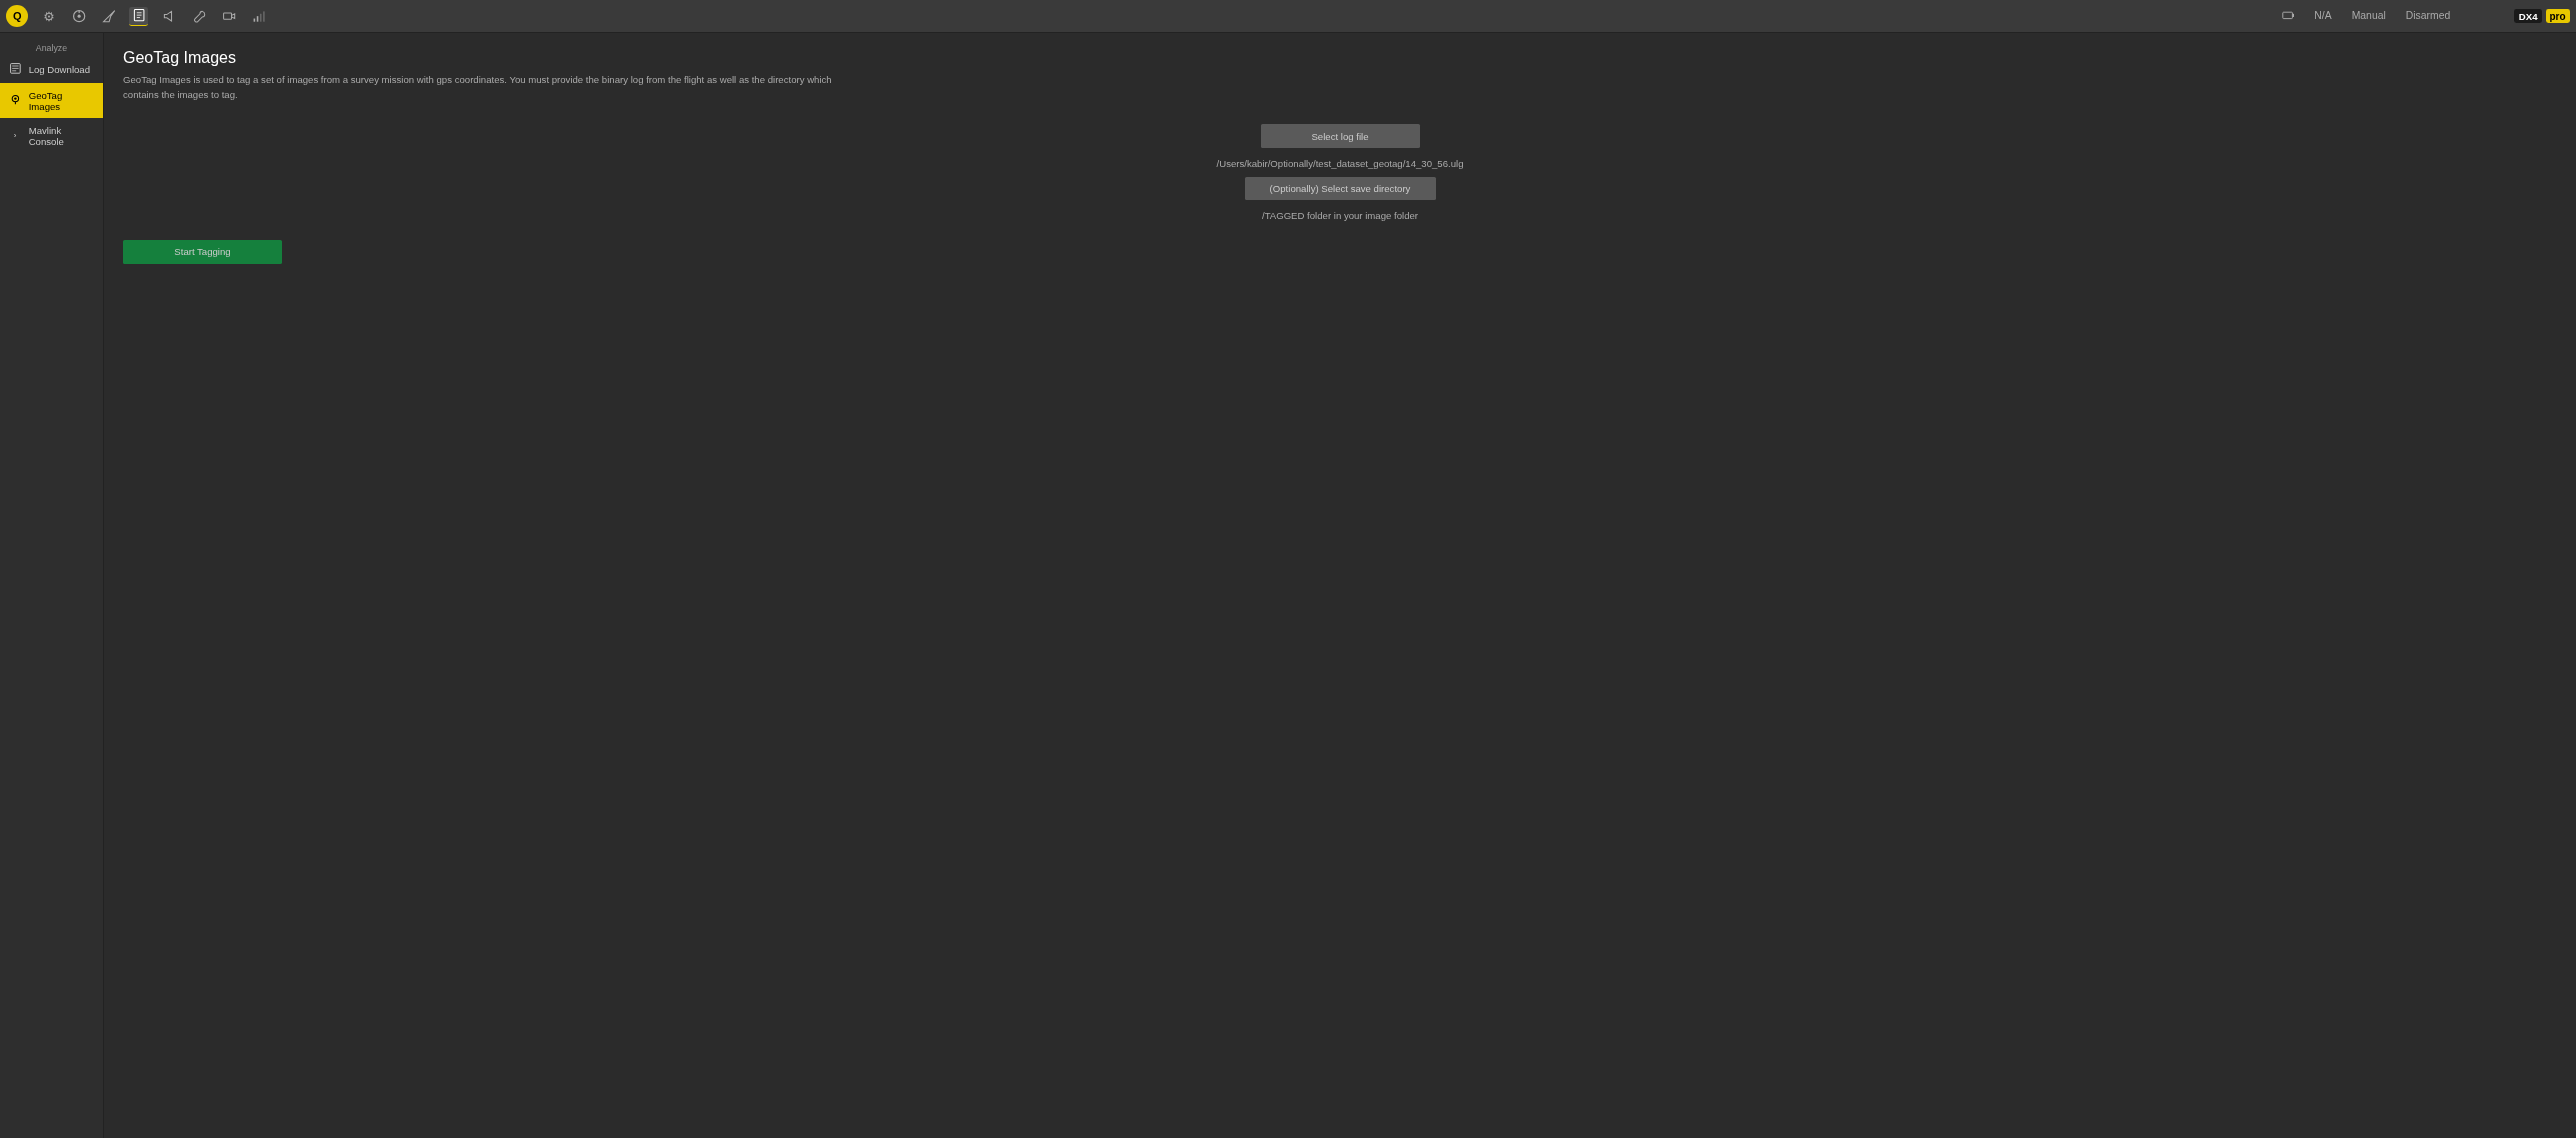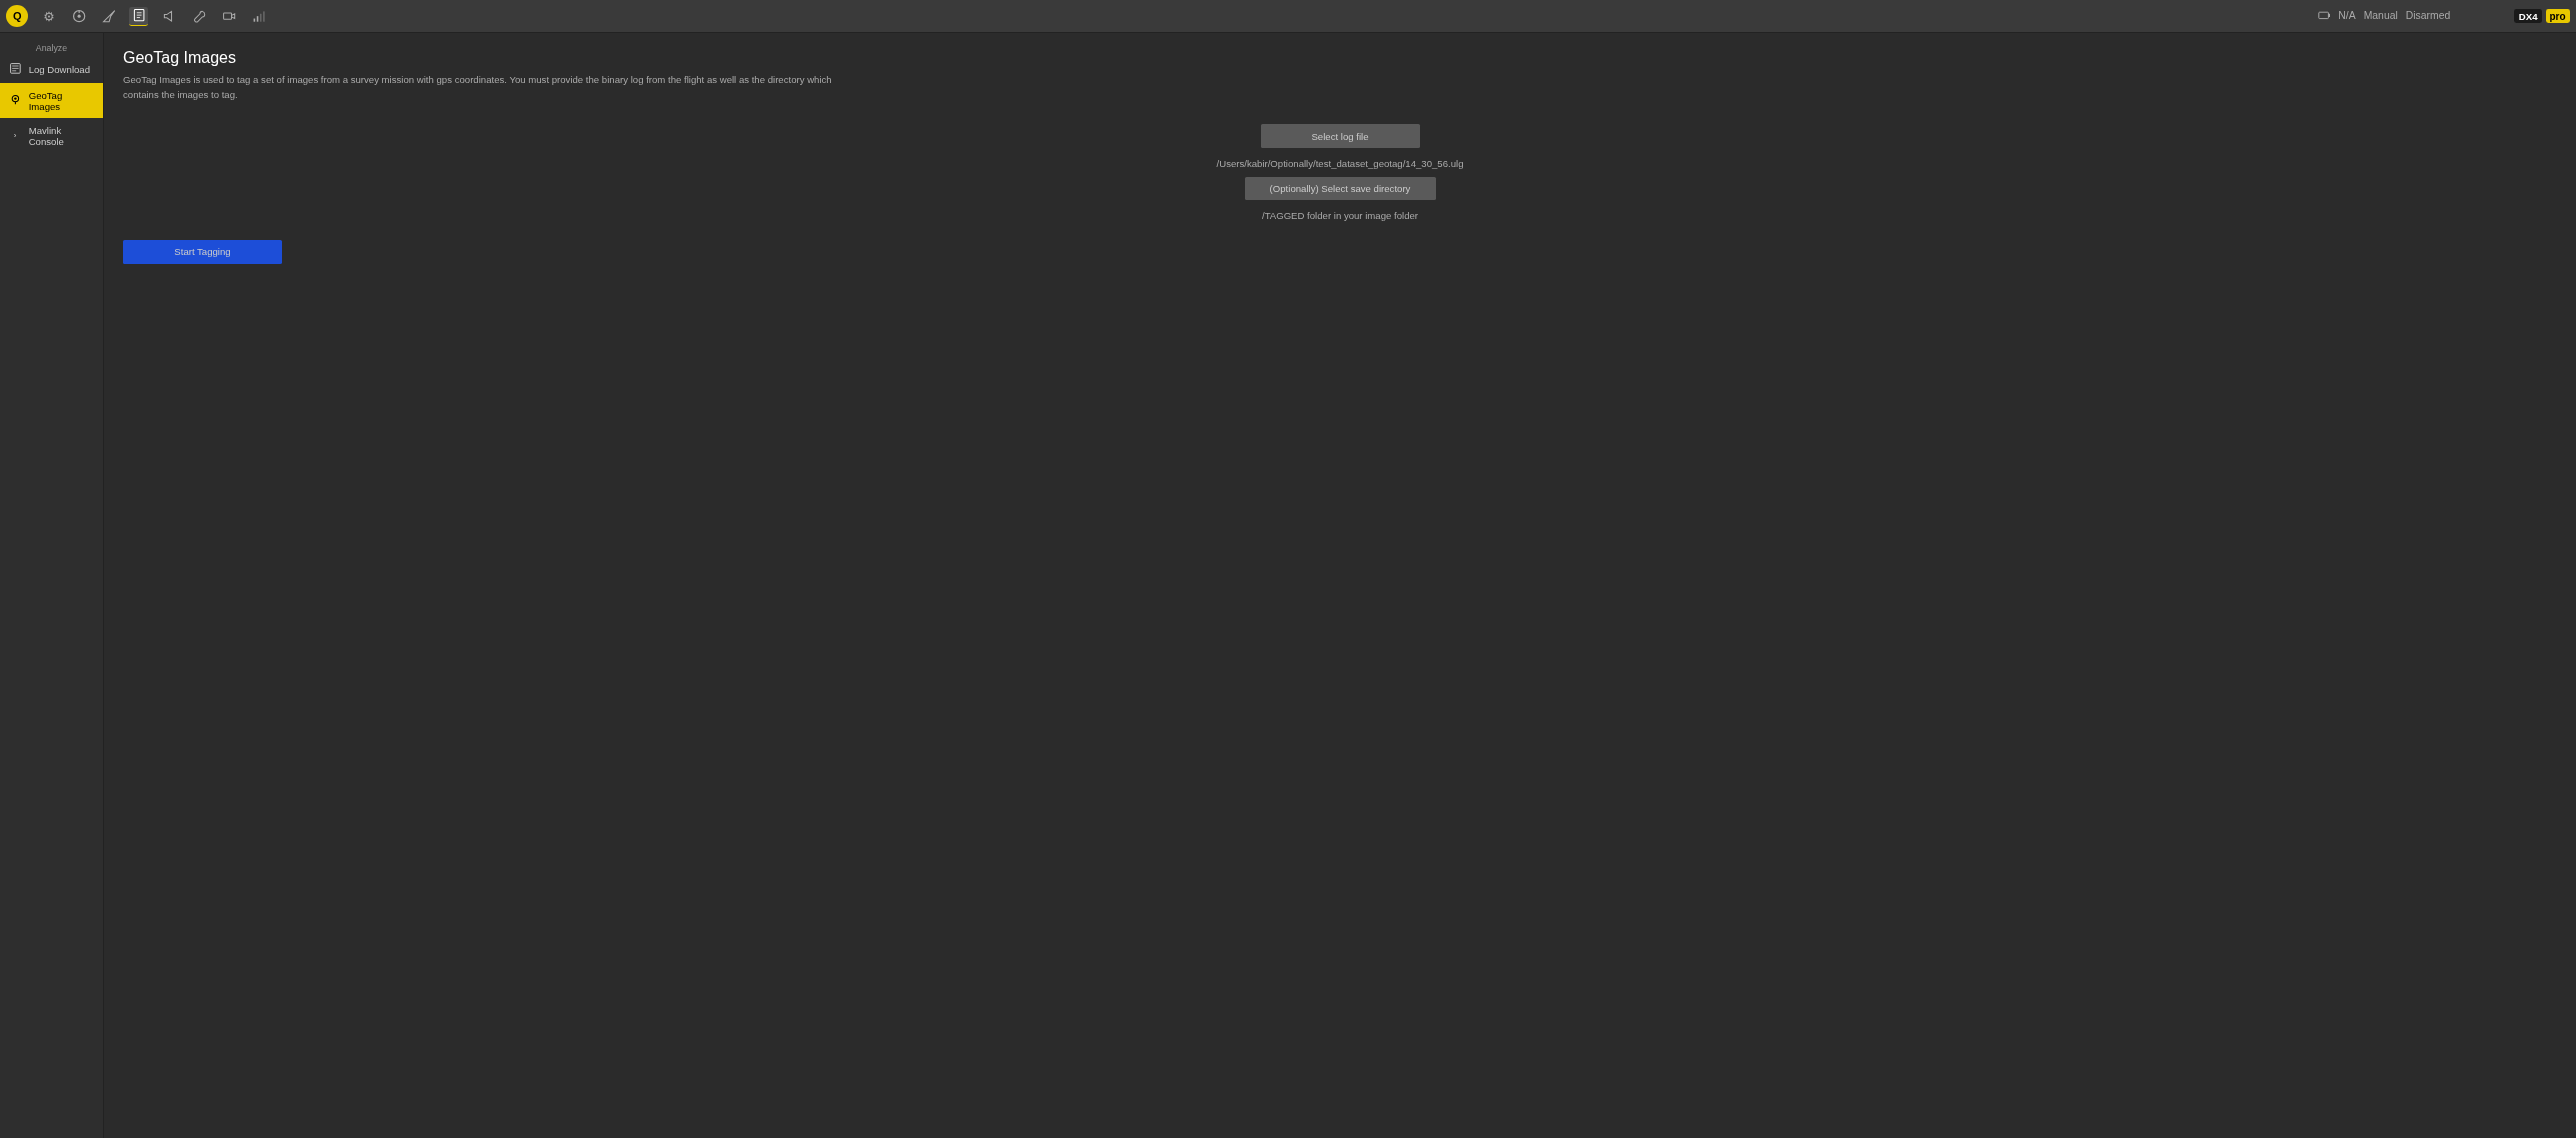--- a/index.html
+++ b/index.html
@@ -37,21 +37,21 @@
       cursor: pointer;
     }
     .toolbar-icon.active {
       color: #fff;
       background: rgba(255,255,255,0.1);
       border-radius: 2.4px;
     }
     .toolbar-status {
       display: flex;
       align-items: center;
-      gap: 8px;
+      gap: 20px;
       margin-left: auto;
       color: #aaa;
       font-size: 10.4px;
     }
     .toolbar-logo {
       margin-left: 12.8px;
       color: #fff;
       font-weight: bold;
       font-size: 10.4px;
       display: flex;
@@ -163,21 +163,21 @@
       text-align: center;
       cursor: pointer;
       font-size: 9.6px;
       border-radius: 1.6px;
     }
     .action-value {
       color: #aaa;
       font-size: 9.6px;
     }
     .start-btn {
-      background: #1d4ed8;
+      background: #15803d;
       color: #ccc;
       border: none;
       padding: 6.4px 0;
       width: 159px;
       text-align: center;
       cursor: pointer;
       font-size: 9.6px;
       border-radius: 1.6px;
       margin-top: 11px;
     }

